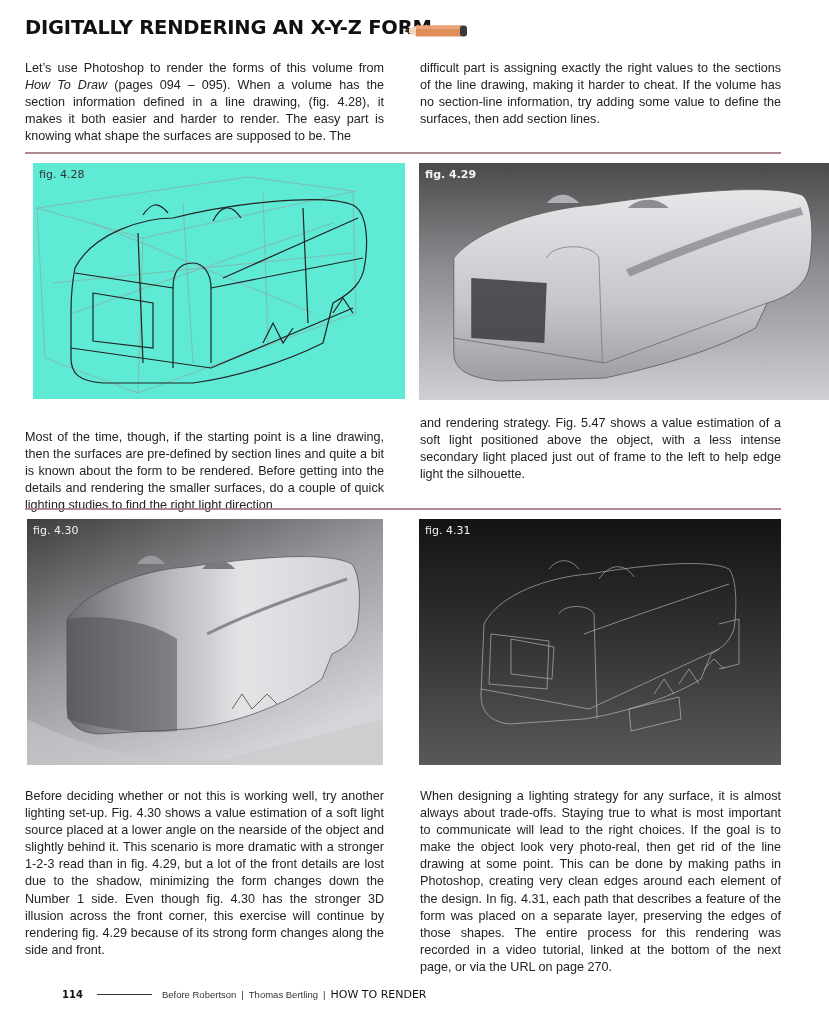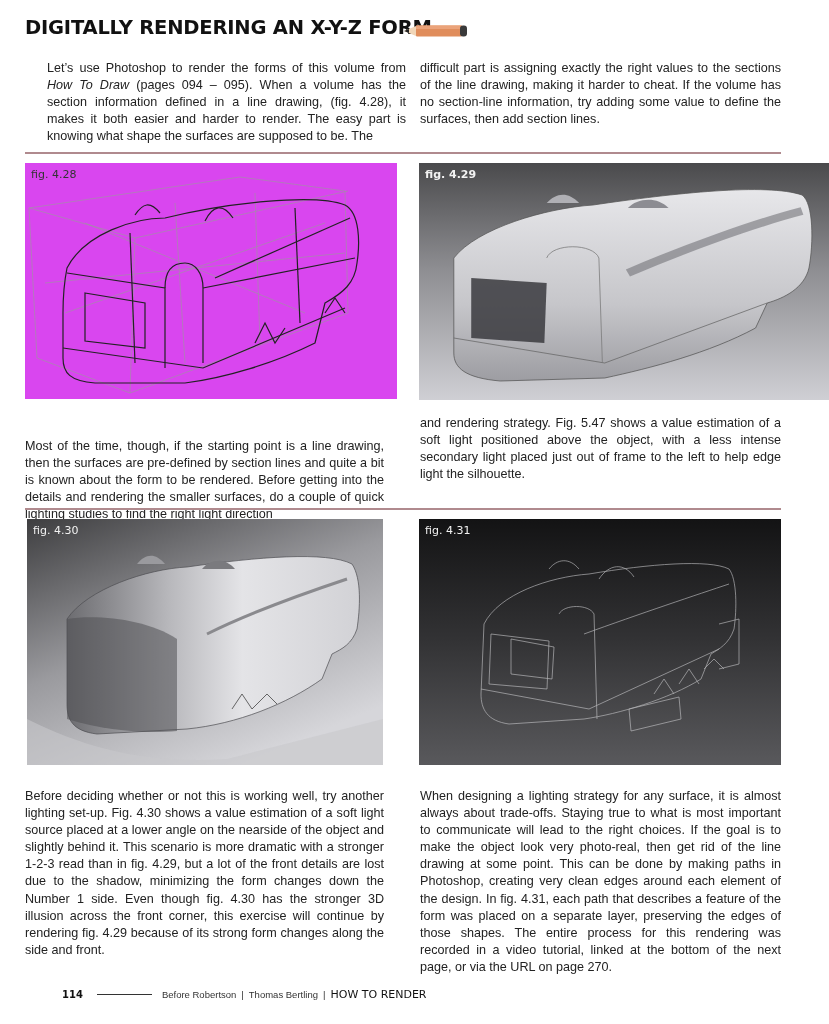--- a/index.html
+++ b/index.html
@@ -32,30 +32,30 @@
 
 <div class="title">DIGITALLY RENDERING AN X-Y-Z FORM</div>
 <svg class="pencil" viewBox="0 0 64 14">
   <polygon points="0,7 12,2 12,12" fill="#f1d6b8"></polygon>
   <polygon points="0,7 5,5 5,9" fill="#222"></polygon>
   <rect x="12" y="1.5" width="46" height="11" rx="1" fill="#e08d5c"></rect>
   <rect x="12" y="1.5" width="46" height="3.5" fill="#eba37a"></rect>
   <rect x="56" y="1.5" width="7" height="11" rx="3" fill="#3a3a3a"></rect>
 </svg>
 
-<div class="col" style="left:25px; top:60px; width:359px;margin-left:22px;">
+<div class="col" style="left:25px; top:60px; width:359px;">
   <p><span>Let’s use Photoshop to render the forms of this volume from </span><span class="it">How To Draw</span><span> (pages 094 – 095). When a volume has the section information defined in a line drawing, (fig. 4.28), it makes it both easier and harder to render. The easy part is knowing what shape the surfaces are supposed to be. The</span></p>
 </div>
 <div class="col" style="left:420px; top:60px; width:361px;">
   <p>difficult part is assigning exactly the right values to the sections of the line drawing, making it harder to cheat. If the volume has no section-line information, try adding some value to define the surfaces, then add section lines.</p>
 </div>
 
 <div class="divider" style="top:152px;"></div>
 
-<div class="fig" style="left:25px; top:163px; width:372px; height:236px; background:#d946ef;">
+<div class="fig" style="left:33px; top:163px; width:372px; height:236px; background:#5eead4;">
   <span class="fig-label dark">fig. 4.28</span>
   <svg viewBox="0 0 372 236">
     <g fill="none" stroke="#9a9a9a" stroke-width="0.6">
       <polyline points="4,45 215,14 320,28 323,150 105,230 12,195 4,45"></polyline>
       <line x1="4" y1="45" x2="110" y2="75"></line>
       <line x1="110" y1="75" x2="323" y2="28"></line>
       <line x1="110" y1="75" x2="105" y2="230"></line>
       <line x1="60" y1="60" x2="280" y2="150"></line>
       <line x1="40" y1="150" x2="300" y2="60"></line>
       <line x1="150" y1="40" x2="160" y2="200"></line>
@@ -99,21 +99,21 @@
     <path d="M30,95 C50,65 110,45 150,42 C220,30 300,20 330,32 C340,40 340,80 336,105 C332,125 315,135 300,140 L290,165 C250,190 200,205 160,215 L70,218 C40,215 30,205 30,190 Z" fill="url(#body29)" stroke="#555" stroke-width="0.7"></path>
     <path d="M45,115 L110,120 L108,180 L45,175 Z" fill="#3a3a3e" opacity="0.85"></path>
     <path d="M180,110 C230,85 290,60 330,48" stroke="#6a6a70" stroke-width="8" fill="none" opacity="0.55"></path>
     <path d="M180,45 C188,35 205,33 215,45" fill="#8c8c92"></path>
     <path d="M110,40 C118,30 128,28 138,40" fill="#b0b0b5"></path>
     <path d="M30,175 L160,200 L300,140" stroke="#666" stroke-width="0.7" fill="none"></path>
     <path d="M110,95 C115,80 150,80 155,95 L158,200" stroke="#777" stroke-width="0.7" fill="none"></path>
   </svg>
 </div>
 
-<div class="col" style="left:25px; top:438px; width:359px;">
+<div class="col" style="left:25px; top:429px; width:359px;">
   <p>Most of the time, though, if the starting point is a line drawing, then the surfaces are pre-defined by section lines and quite a bit is known about the form to be rendered. Before getting into the details and rendering the smaller surfaces, do a couple of quick lighting studies to find the right light direction</p>
 </div>
 <div class="col" style="left:420px; top:415px; width:361px;">
   <p>and rendering strategy. Fig. 5.47 shows a value estimation of a soft light positioned above the object, with a less intense secondary light placed just out of frame to the left to help edge light the silhouette.</p>
 </div>
 
 <div class="divider" style="top:508px;"></div>
 
 <div class="fig" style="left:27px; top:519px; width:356px; height:246px;">
   <span class="fig-label light">fig. 4.30</span>

